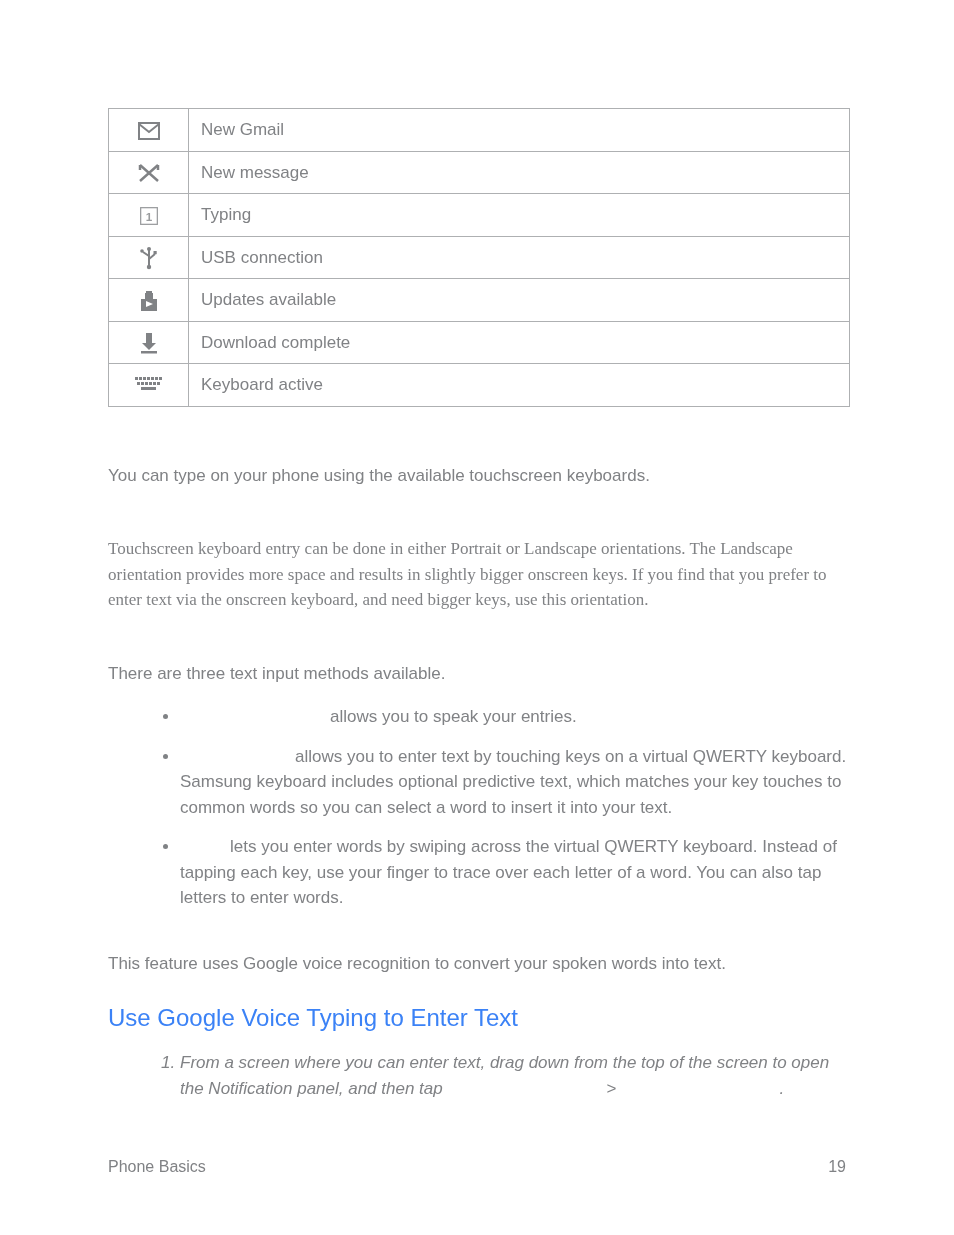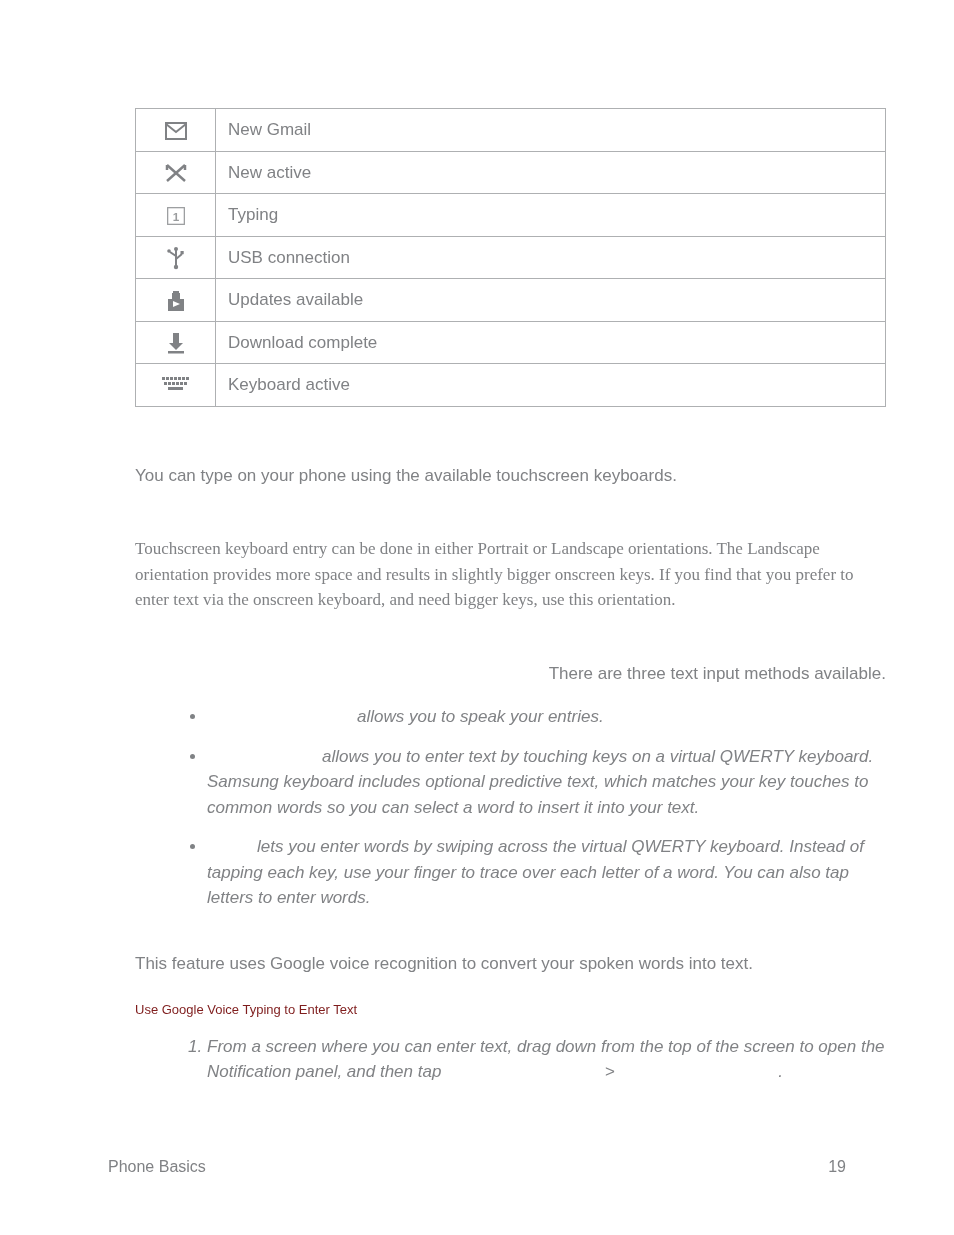--- a/index.html
+++ b/index.html
@@ -10,22 +10,21 @@
   body {
     width: 954px;
     height: 1235px;
     position: relative;
     font-family: Arial, Helvetica, sans-serif;
     color: #808285;
     font-size: 17px;
     line-height: 1.5;
   }
   .page {
-    padding: 108px 68px 0 108px;
-    margin-left: 27px;
+    padding: 108px 104px 0 108px;
   }
   table.notif {
     border-collapse: collapse;
     width: 100%;
   }
   table.notif td {
     border: 1px solid #aeb0b2;
     padding: 8px 12px;
     vertical-align: middle;
     height: 24px;
@@ -35,26 +34,26 @@
     text-align: center;
   }
   .icon-svg {
     width: 24px;
     height: 24px;
     display: inline-block;
     vertical-align: middle;
   }
   .section-gap { margin-top: 56px; }
   .para { margin-top: 28px; }
-  .bullets { list-style: disc; padding-left: 72px; margin: 18px 0 0 0; font-style: italic; }
+  .bullets { list-style: disc; padding-left: 72px; margin: 18px 0 0 0; }
   .bullets li { margin-bottom: 14px; }
   .bullets li::marker { color: #808285; }
   .subhead {
-    color: #7f1d1d;
-    font-size: 13px;
+    color: #3b82f6;
+    font-size: 24px;
     margin-top: 24px;
     margin-bottom: 14px;
   }
   ol.steps {
     padding-left: 72px;
     margin: 0;
   }
   ol.steps li { margin-bottom: 10px; font-style: italic; }
   .footer {
     position: absolute;
@@ -91,21 +90,21 @@
 
       <tr>
         <td class="icon-cell">
           <svg class="icon-svg" viewBox="0 0 24 24">
             <line x1="3" y1="4" x2="21" y2="20" stroke="#808285" stroke-width="2.5"></line>
             <line x1="21" y1="4" x2="3" y2="20" stroke="#808285" stroke-width="2.5"></line>
             <polyline points="3,4 3,9" stroke="#808285" stroke-width="2.5" fill="none"></polyline>
             <polyline points="21,4 21,9" stroke="#808285" stroke-width="2.5" fill="none"></polyline>
           </svg>
         </td>
-        <td>New active</td>
+        <td>New message</td>
       </tr>
 
 
       <tr>
         <td class="icon-cell">
           <svg class="icon-svg" viewBox="0 0 24 24" style="width:20px;height:22px;">
             <rect x="2" y="2" width="20" height="20" fill="none" stroke="#9a9c9e" stroke-width="1.5"></rect>
             <text x="12" y="18" text-anchor="middle" font-size="14" fill="#9a9c9e" font-family="Arial" font-weight="bold">1</text>
           </svg>
         </td>
@@ -172,21 +171,21 @@
         </td>
         <td>Keyboard active</td>
       </tr>
     </tbody>
   </table>
 
   <p class="section-gap">You can type on your phone using the available touchscreen keyboards.</p>
 
   <p class="para" style="margin-top:48px;font-family:Liberation Serif, serif;">Touchscreen keyboard entry can be done in either Portrait or Landscape orientations. The Landscape orientation provides more space and results in slightly bigger onscreen keys. If you find that you prefer to enter text via the onscreen keyboard, and need bigger keys, use this orientation.</p>
 
-  <p class="para" style="margin-top:48px;text-align:right;">There are three text input methods available.</p>
+  <p class="para" style="margin-top:48px;">There are three text input methods available.</p>
 
   <ul class="bullets">
     <li><span class="lead-space"></span><span>allows you to speak your entries.</span></li>
     <li><span class="lead-space-md"></span><span>allows you to enter text by touching keys on a virtual QWERTY keyboard. Samsung keyboard includes optional predictive text, which matches your key touches to common words so you can select a word to insert it into your text.</span></li>
     <li><span class="lead-space-sm"></span><span>lets you enter words by swiping across the virtual QWERTY keyboard. Instead of tapping each key, use your finger to trace over each letter of a word. You can also tap letters to enter words.</span></li>
   </ul>
 
   <p class="para" style="margin-top:40px;">This feature uses Google voice recognition to convert your spoken words into text.</p>
 
   <div class="subhead">Use Google Voice Typing to Enter Text</div>

